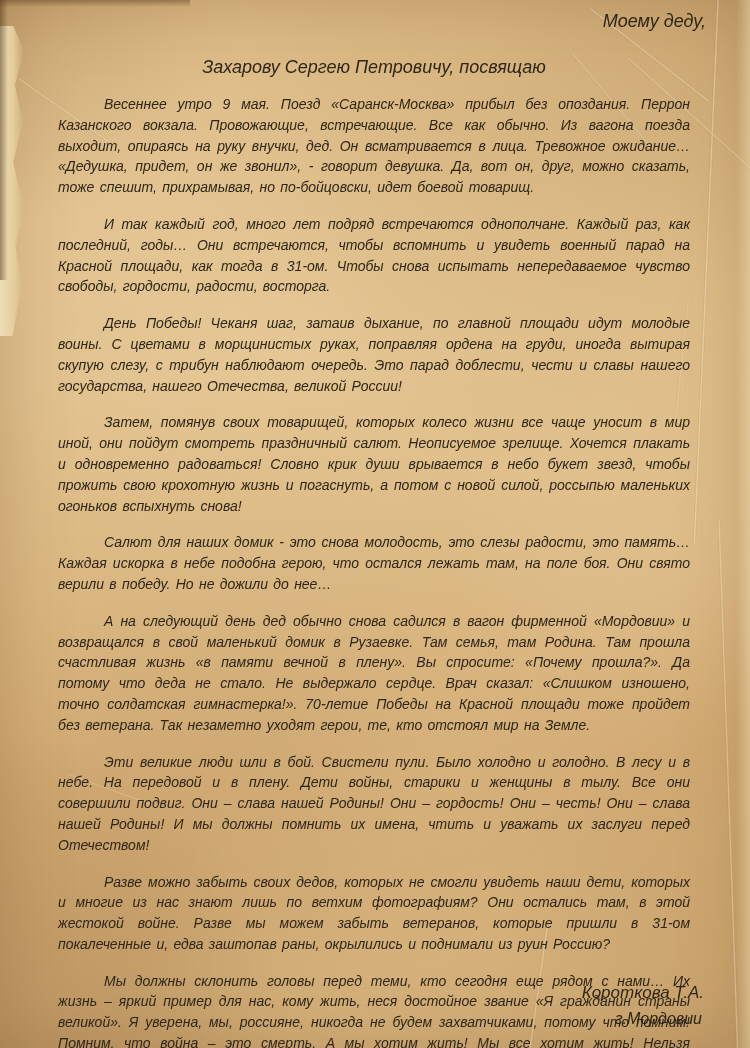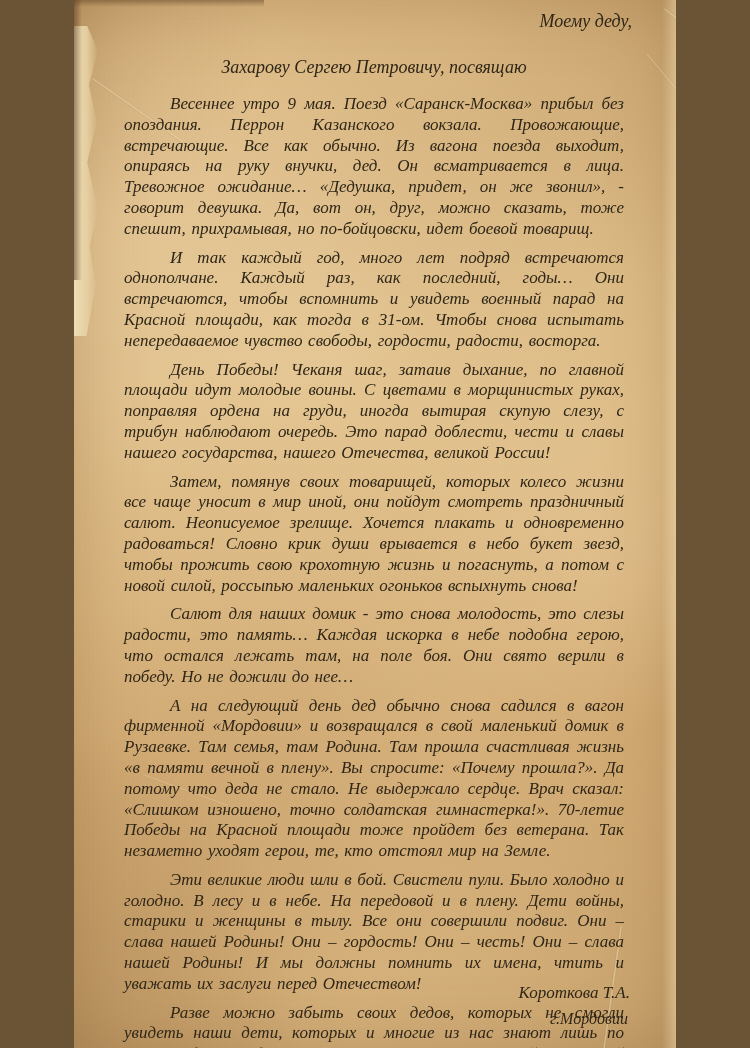--- a/index.html
+++ b/index.html
@@ -1,21 +1,21 @@
 <!DOCTYPE html>
 <html lang="ru"><head>
 <meta charset="utf-8">
 <style>
   html,body{margin:0;padding:0;background:#6b5436;}
   .paper{
     position:relative;
-    width:602px;height:1048px;
+    width:750px;height:1048px;
     margin:0 auto;
     overflow:hidden;
-    font-family:Liberation Serif, serif;
+    font-family:Liberation Sans, sans-serif;
     font-style:italic;
     color:#2f2617;
     background:
       radial-gradient(120% 85% at 42% 32%, rgba(250,230,185,0.30), rgba(250,230,185,0) 62%),
       radial-gradient(95% 80% at 100% 100%, rgba(130,88,44,0.20), rgba(130,88,44,0) 55%),
       radial-gradient(70% 55% at 0% 100%, rgba(120,80,40,0.24), rgba(120,80,40,0) 55%),
       radial-gradient(60% 45% at 100% 0%, rgba(135,95,48,0.18), rgba(135,95,48,0) 60%),
       radial-gradient(55% 35% at 0% 0%, rgba(120,80,40,0.22), rgba(120,80,40,0) 60%),
       linear-gradient(175deg,#dab57e 0%,#dcba84 35%,#d6ae76 70%,#d8b37b 100%);
     box-shadow:inset 0 0 70px rgba(115,75,35,0.30);
@@ -58,24 +58,24 @@
     pointer-events:none;
   }
   .content{
     position:absolute;left:42px;right:44px;top:6px;
   }
   .dedication{text-align:right;font-size:18px;line-height:22px;}
   .dedication .line1{margin:4px 0 0 0;}
   .dedication .line2{margin:24px 0 0 0;text-align:center;}
   .body-text{margin-top:16px;}
   .body-text p{
-    margin:8px;
+    margin:16px;
     text-align:justify;
     text-indent:46px;
-    font-size:17px;
+    font-size:14px;
     line-height:20.8px;
     word-spacing:1.4px;
   }
   .signature{
     position:absolute;right:46px;bottom:16px;
     text-align:right;font-size:17px;line-height:26px;
   }
   .signature .city{font-size:16px;padding-right:2px;}
 </style>
 </head>

